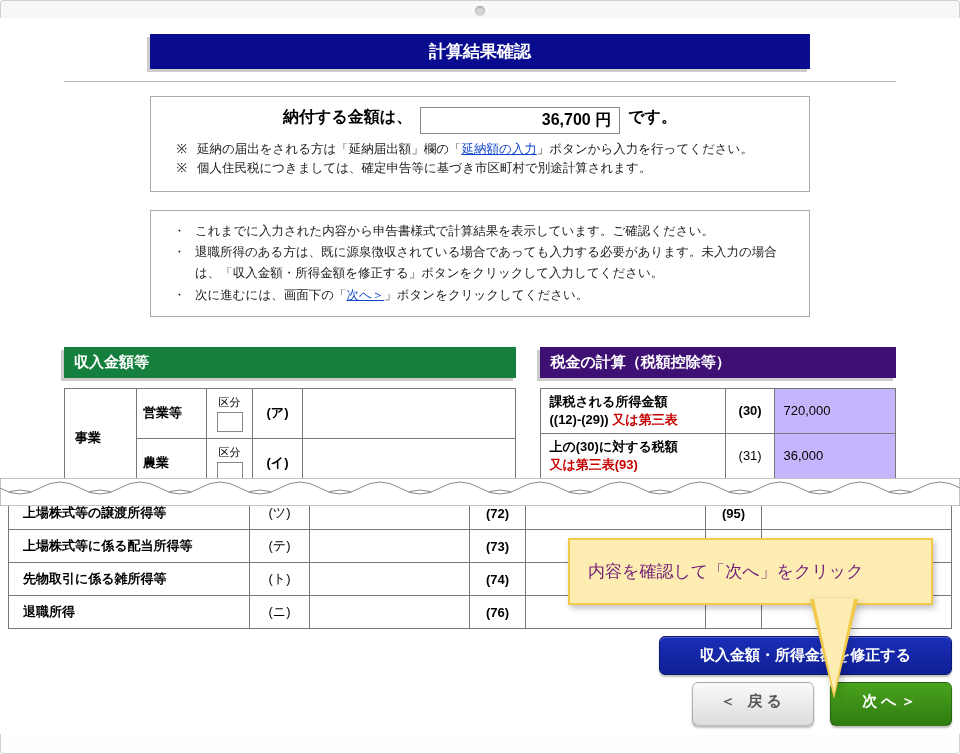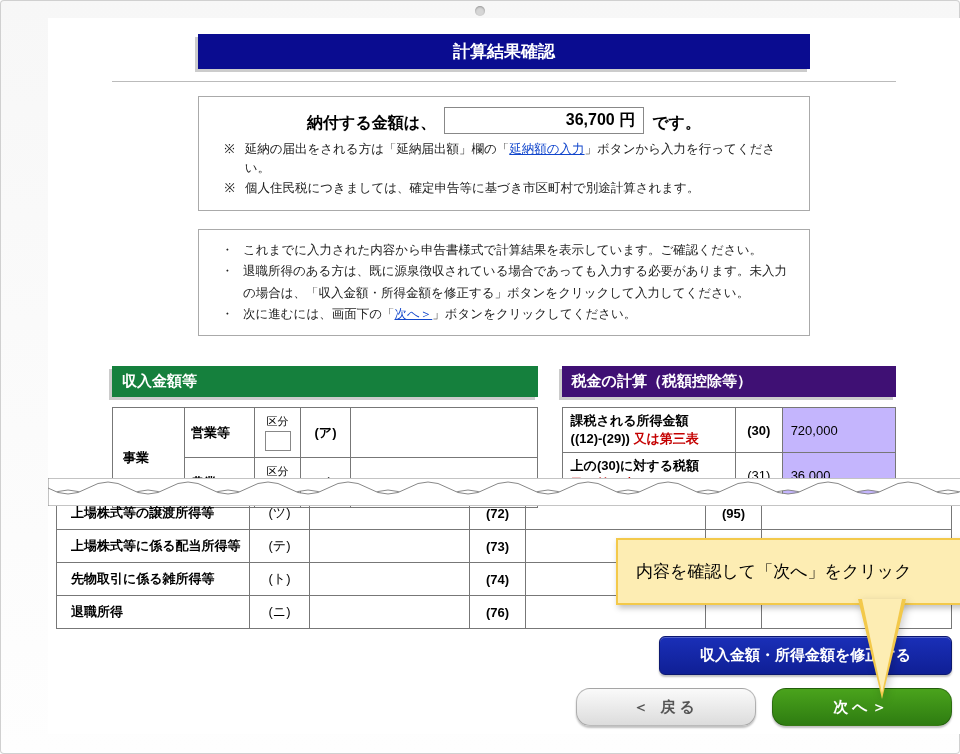--- a/index.html
+++ b/index.html
@@ -13,34 +13,34 @@
     background: linear-gradient(#f7f7f7,#fefefe);
     border-radius: 4px; box-shadow: inset 0 0 0 1px #d0d0d0;
   }
   .cam-dot {
     position: absolute; top: 6px; left: 50%; transform: translateX(-50%);
     width: 10px; height: 10px; border-radius: 50%;
     background: #d6d6d6; box-shadow: inset 0 1px 2px rgba(0,0,0,.3);
   }
   .page {
     position: absolute; left: 0; right: 0; top: 18px; bottom: 20px;
-    background: #fff; padding: 14px 64px 14px 64px; overflow: hidden; margin-left: 48px;
+    background: #fff; padding: 14px 64px 14px 64px; overflow: hidden;
   }
   .title-bar {
     background: #0a0c90; color: #fff; font-weight: bold; text-align: center;
     padding: 6px 0; font-size: 17px; margin: 2px 86px 0 86px;
     box-shadow: -3px 3px 0 #ccc;
   }
   hr.sep { margin: 12px 0 14px; border: none; border-top: 1px solid #bbb; }
   .pay-box {
     margin: 0 86px; border: 1px solid #aaa; padding: 10px 18px 12px 18px;
   }
   .pay-line {
     text-align: center; font-size: 16px; font-weight: bold;
-    display: flex; align-items: flex-end; justify-content: center; gap: 8px; margin-bottom: 6px;
+    display: flex; align-items: flex-start; justify-content: center; gap: 8px; margin-bottom: 6px;
   }
   .pay-amount {
     display: inline-block; border: 1px solid #888; min-width: 200px; padding: 2px 8px;
     text-align: right; font-weight: bold;
   }
   .note {
     font-size: 12.5px; color: #222; line-height: 1.55; display: flex; gap: 10px;
   }
   .note .sym { width: 18px; text-align: right; }
   .link { color: #1146cc; text-decoration: underline; cursor: pointer; }
@@ -99,30 +99,30 @@
   .btn-modify {
     position: absolute; right: 8px; top: 618px;
     background: linear-gradient(#1a2fb8,#0f1f95); color: #fff; font-weight: bold;
     font-size: 15px; padding: 9px 40px; border-radius: 6px; border: 1px solid #0c1870;
     box-shadow: 0 2px 2px rgba(0,0,0,.25), inset 0 1px 0 rgba(255,255,255,.25);
   }
   .nav-btns {
     position: absolute; right: 8px; bottom: 8px; display: flex; gap: 16px;
   }
   .btn {
-    font-weight: bold; border-radius: 14px; width: 180px; text-align: center; padding: 9px 0 8px;
+    font-weight: bold; border-radius: 6px; width: 122px; text-align: center; padding: 9px 0 14px;
     border: 1px solid rgba(0,0,0,.25); box-shadow: 0 2px 2px rgba(0,0,0,.25);
     font-size: 15px;
   }
   .btn-back { background: linear-gradient(#fafafa,#dcdcdc); color: #555; letter-spacing: 4px; }
   .btn-next { background: linear-gradient(#4aa31c,#2e7c11); color: #fff; letter-spacing: 4px; }
   .callout {
     position: absolute; top: 520px; left: 568px; width: 365px;
     background: #fdedb3; border: 2px solid #f3c94a; padding: 20px 18px;
-    font-size: 17px; color: #000000;
+    font-size: 17px; color: #701a75;
     box-shadow: 2px 3px 6px rgba(0,0,0,.25);
   }
   .callout-tail {
     position: absolute; bottom: -96px; left: 240px; width: 0; height: 0;
     border-left: 24px solid transparent;
     border-right: 24px solid transparent;
     border-top: 100px solid #f3c94a;
     filter: drop-shadow(2px 3px 4px rgba(0,0,0,.2));
   }
   .callout-tail2 {

